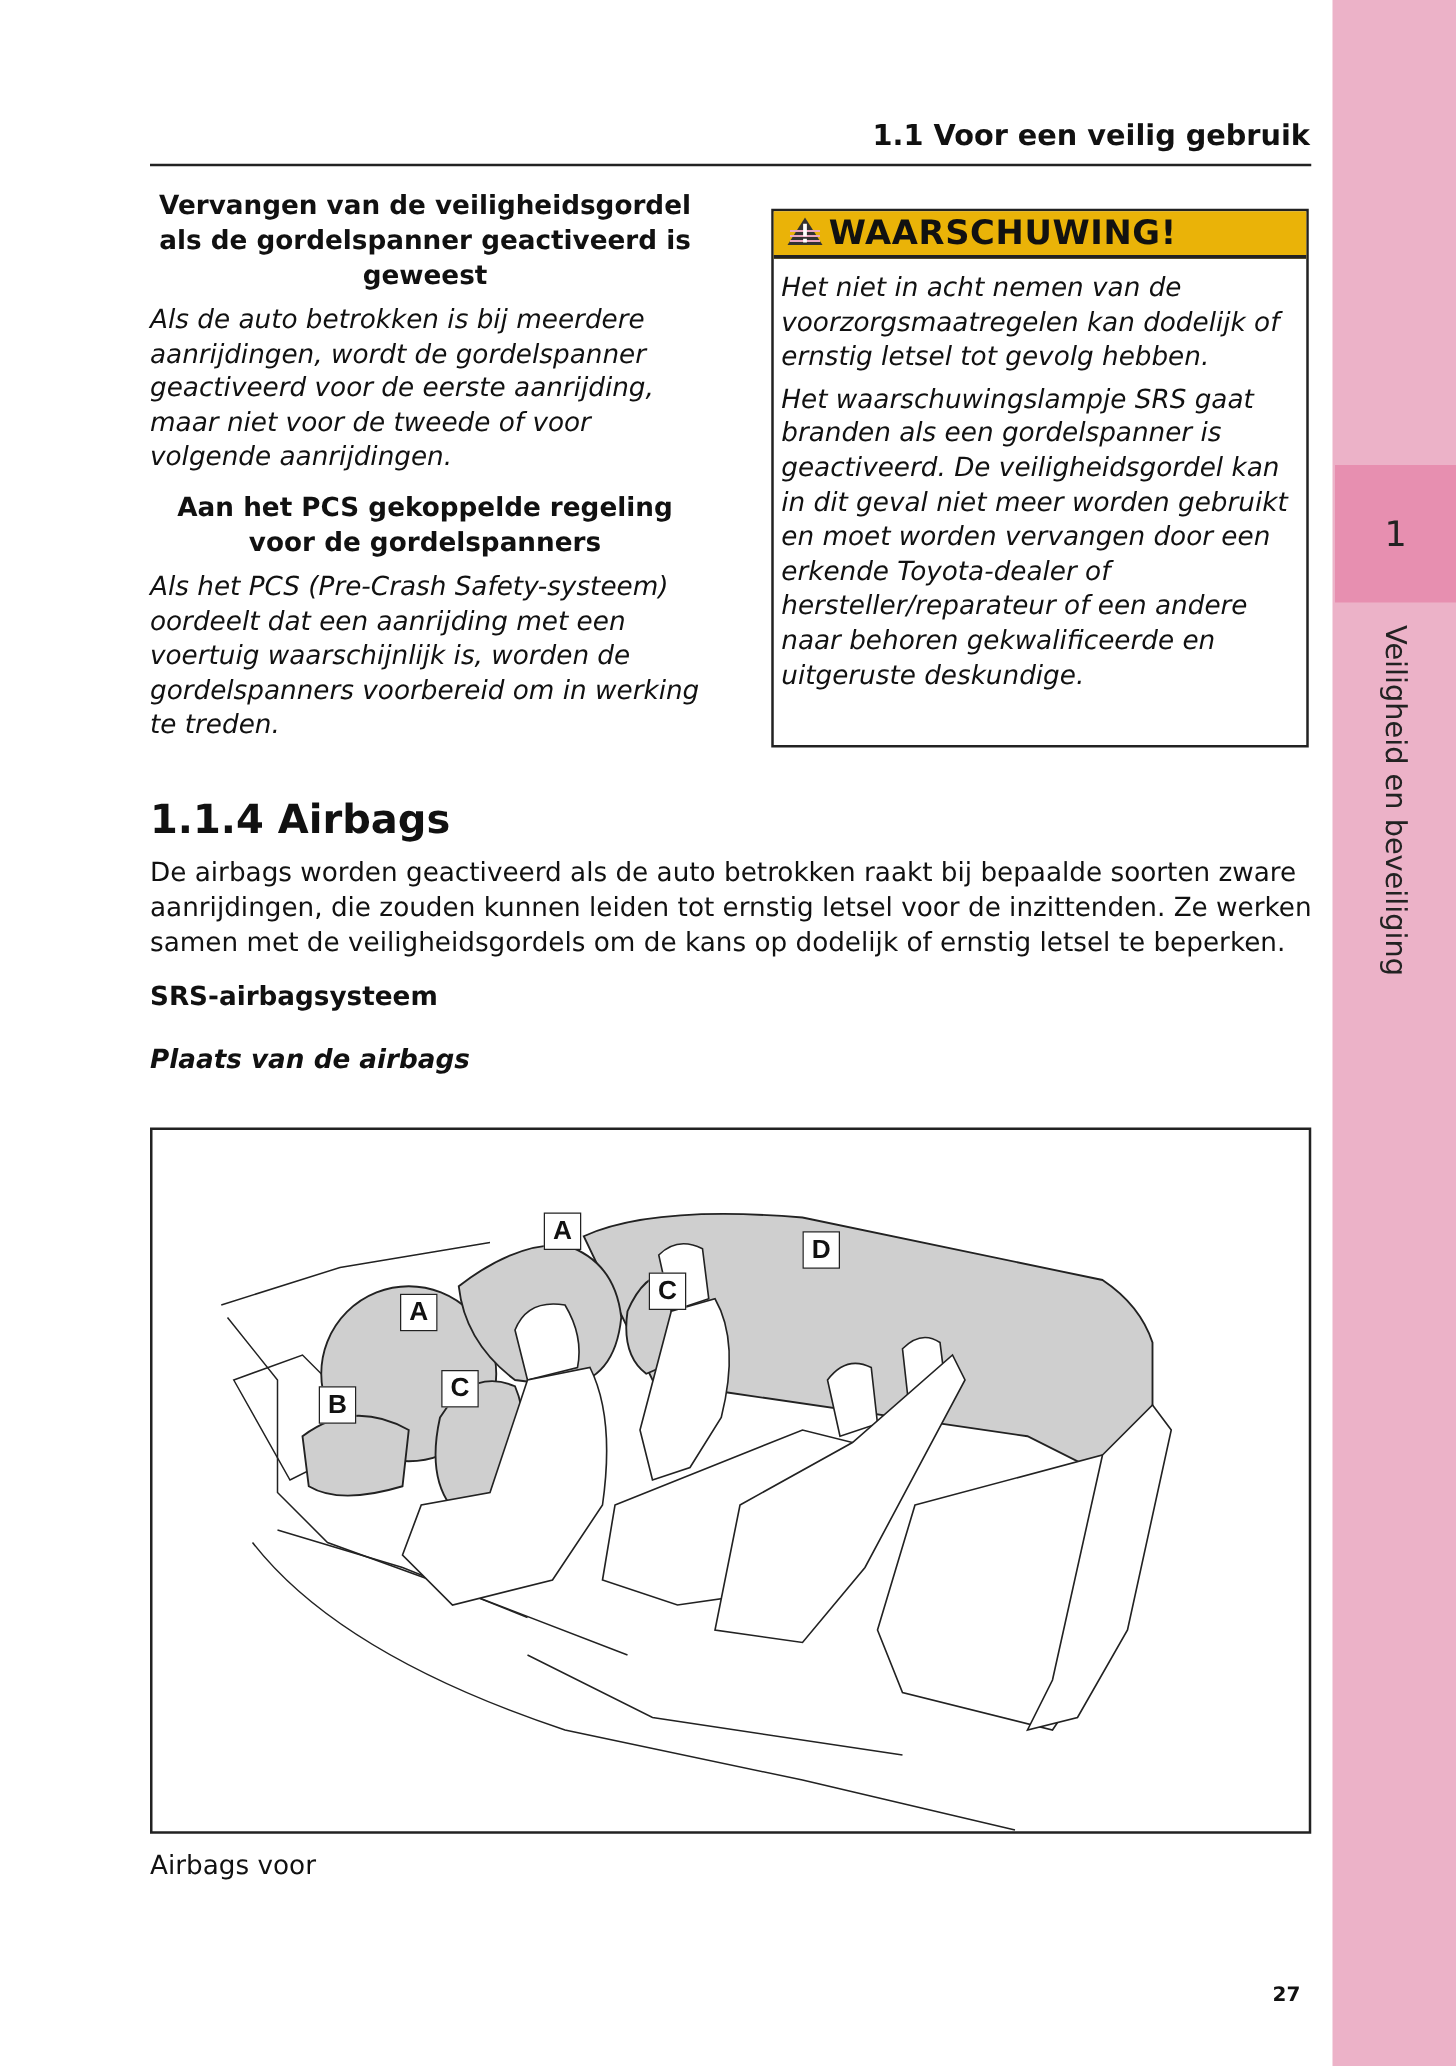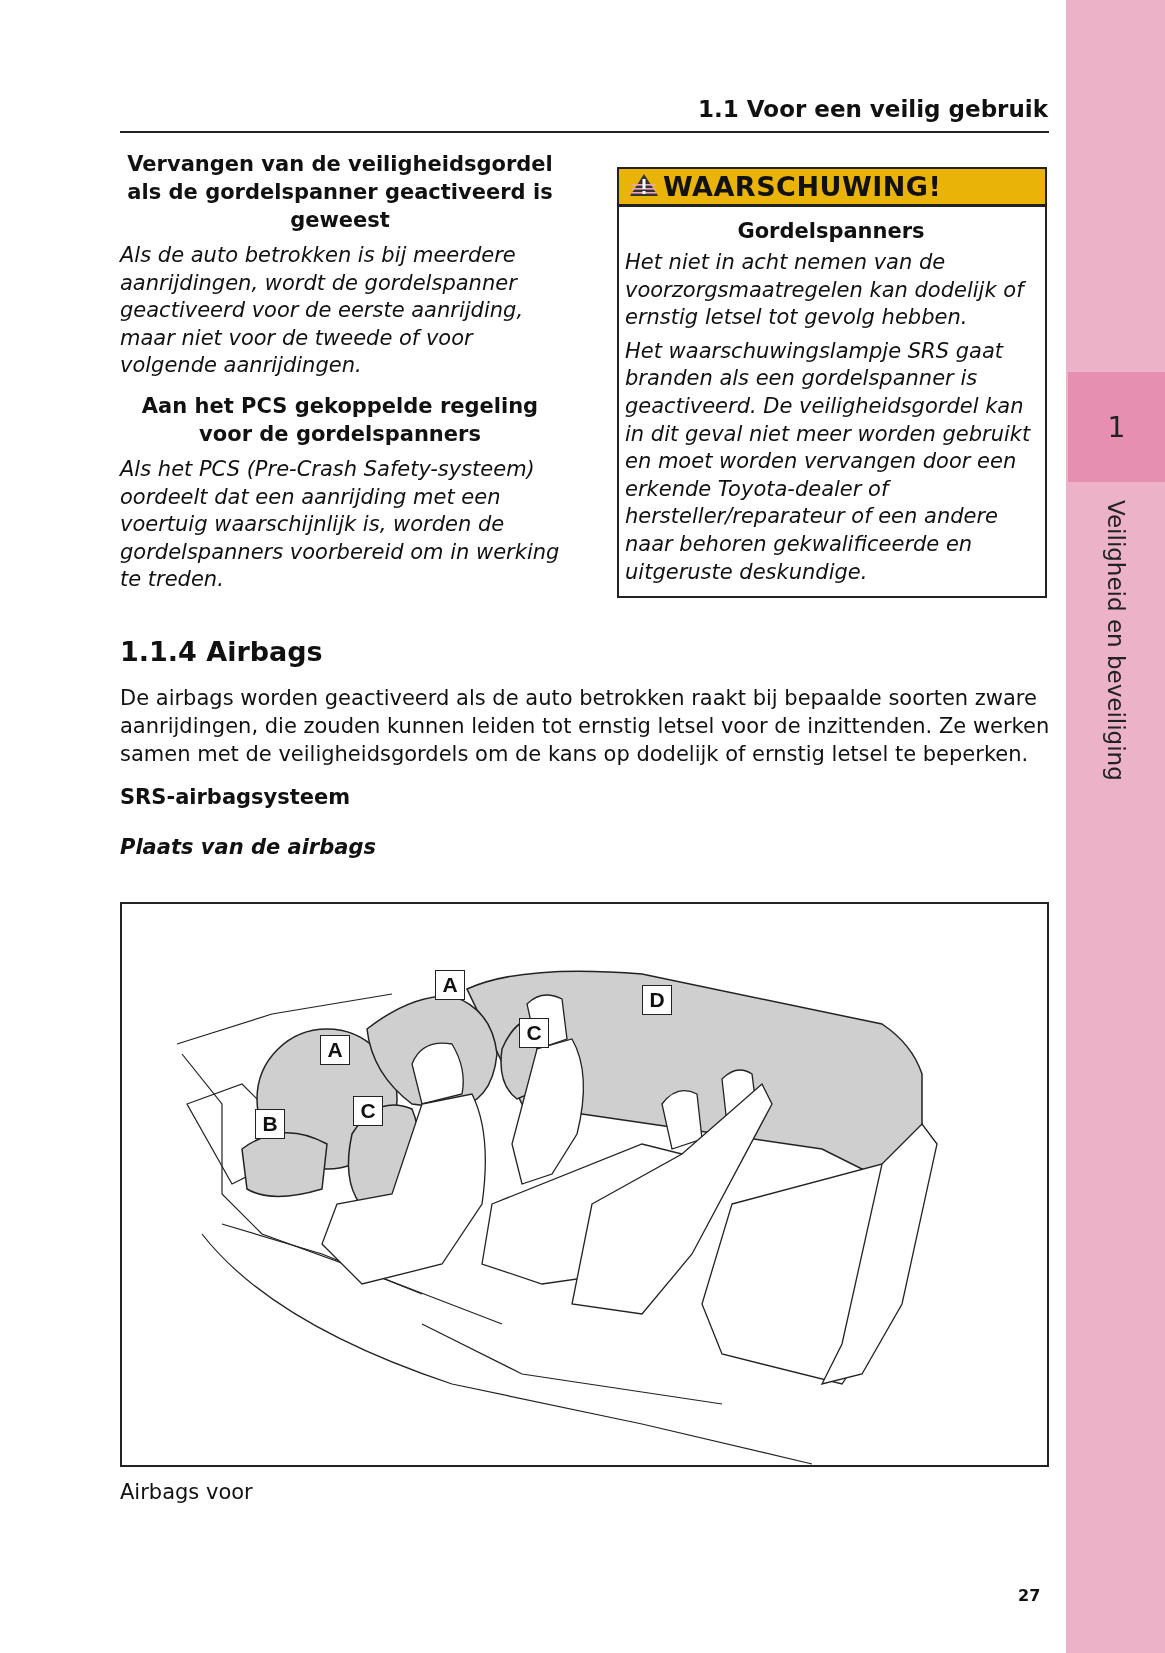--- a/index.html
+++ b/index.html
@@ -30,21 +30,21 @@
   .warn { left: 617px; top: 167px; width: 430px; height: 431px; border: 2px solid #222; box-sizing: border-box; }
   .warn-head { position: absolute; left: 0; top: 0; width: 100%; height: 38px;
     background: #eab308; border-bottom: 3px solid #222; box-sizing: border-box;
     display: flex; align-items: center; padding-left: 10px; gap: 4px; }
   .warn-head .title { font-weight: bold; font-size: 27px; letter-spacing: 0.5px; }
   .warn-body { position: absolute; left: 6px; top: 48px; right: 8px; }
   .warn-body .h-bold { margin-bottom: 4px; }
   .warn-body .p { margin-bottom: 6px; }
 
   
-  .sec-title { left: 120px; top: 636px; font-weight: bold; font-size: 27px; }
+  .sec-title { left: 120px; top: 636px; font-weight: bold; font-size: 32px; }
   .sec-body { left: 120px; top: 684px; width: 940px; font-size: 21px; line-height: 28px; }
   .sub-bold { left: 120px; top: 785px; font-weight: bold; font-size: 21px; }
   .sub-italic { left: 120px; top: 835px; font-weight: bold; font-style: italic; font-size: 21px; }
 
   
   .figure { left: 120px; top: 902px; width: 929px; height: 565px; border: 2px solid #222; box-sizing: border-box; background: #fff; }
   .figure svg { position: absolute; left: 0; top: 0; }
   .callout { position: absolute; width: 30px; height: 30px; border: 1.5px solid #222; background: #fff;
     display: flex; align-items: center; justify-content: center; font-weight: bold; font-size: 21px;
     font-family: "Liberation Sans", sans-serif; box-sizing: border-box; }
@@ -80,21 +80,20 @@
         <rect x="3" y="11" width="24" height="1.6" fill="#eaa7bf"></rect>
         <rect x="3" y="15" width="24" height="1.6" fill="#eaa7bf"></rect>
         <rect x="3" y="19" width="24" height="1.6" fill="#eaa7bf"></rect>
         <rect x="13.5" y="6" width="3" height="10" fill="#fff"></rect>
         <rect x="13.5" y="18" width="3" height="3" fill="#fff"></rect>
       </svg>
     </span>
     <span class="title">WAARSCHUWING!</span>
   </div>
   <div class="warn-body">
-    <div class="h-bold">Gordelspanners</div>
     <div class="p">Het niet in acht nemen van de voorzorgsmaatregelen kan dodelijk of ernstig letsel tot gevolg hebben.</div>
     <div class="p">Het waarschuwingslampje SRS gaat branden als een gordelspanner is geactiveerd. De veiligheidsgordel kan in dit geval niet meer worden gebruikt en moet worden vervangen door een erkende Toyota-dealer of hersteller/reparateur of een andere naar behoren gekwalificeerde en uitgeruste deskundige.</div>
   </div>
 </div>
 
 <div class="abs sec-title">1.1.4  Airbags</div>
 <div class="abs sec-body">De airbags worden geactiveerd als de auto betrokken raakt bij bepaalde soorten zware aanrijdingen, die zouden kunnen leiden tot ernstig letsel voor de inzittenden. Ze werken samen met de veiligheidsgordels om de kans op dodelijk of ernstig letsel te beperken.</div>
 <div class="abs sub-bold">SRS-airbagsysteem</div>
 <div class="abs sub-italic">Plaats van de airbags</div>
 

